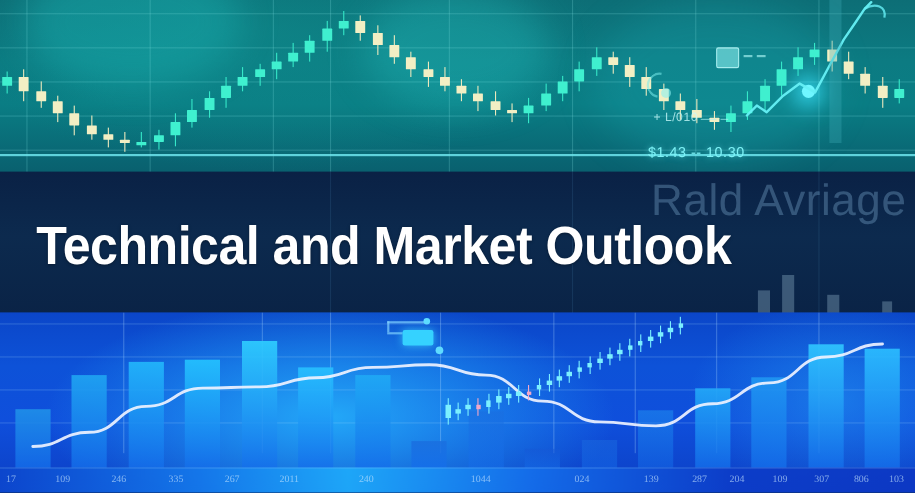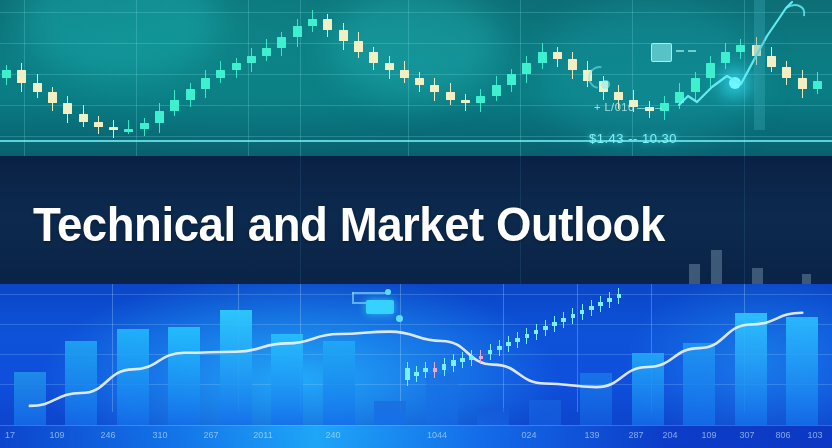--- a/index.html
+++ b/index.html
@@ -204,20 +204,21 @@
       rgba(12,55,195,.92) 100%);
     border-top: 1px solid rgba(150,210,255,.30);
   }
   .axis-tick {
     position: absolute;
     top: 4px;
     font-size: 9px;
     color: rgba(200,230,255,.62);
     white-space: nowrap;
     transform: translateX(-50%);
+    font-family: Liberation Serif, serif;
   }
   .node-icon-fill {
     position: absolute;
     background: #35d2ff;
     border-radius: 2px;
     box-shadow: 0 0 8px rgba(60,210,255,.8);
   }
   .node-icon-dot {
     position: absolute;
     border-radius: 50%;
@@ -516,20 +517,21 @@
     <div class="band-grid-v" style="left:300px;"></div>
     <div class="band-grid-v" style="left:520px;"></div>
     <div class="band-grid-v" style="left:744px;"></div>
 
     <div class="ghost-candle" style="left:689px; top:108px; width:11px; height:22px;"></div>
     <div class="ghost-candle" style="left:711px; top:94px; width:11px; height:36px;"></div>
     <div class="ghost-candle" style="left:752px; top:112px; width:11px; height:18px;"></div>
     <div class="ghost-candle" style="left:802px; top:118px; width:9px; height:12px;"></div>
   </div>
 
+  <div class="watermark">Rald Avriage</div>
 
   <h1 class="band-title">Technical and Market Outlook</h1>
 
   <div class="bottom-panel">
 
     <div class="bp-grid-h" style="top:10px;"></div>
     <div class="bp-grid-h" style="top:40px;"></div>
     <div class="bp-grid-h" style="top:70px;"></div>
     <div class="bp-grid-h" style="top:100px;"></div>
 
@@ -669,21 +671,21 @@
           <div class="mw"></div>
           <div class="mb" style="top: 6px; height: 4px;"></div>
         </div>
       </div>
 
     <div class="axis-strip">
       <div id="axis-ticks" style="position:relative;height:100%;">
           <span class="axis-tick" style="left: 10px;">17</span>
           <span class="axis-tick" style="left: 57px;">109</span>
           <span class="axis-tick" style="left: 108px;">246</span>
-          <span class="axis-tick" style="left: 160px;">310</span>
+          <span class="axis-tick" style="left: 160px;">335</span>
           <span class="axis-tick" style="left: 211px;">267</span>
           <span class="axis-tick" style="left: 263px;">2011</span>
           <span class="axis-tick" style="left: 333px;">240</span>
           <span class="axis-tick" style="left: 437px;">1044</span>
           <span class="axis-tick" style="left: 529px;">024</span>
           <span class="axis-tick" style="left: 592px;">139</span>
           <span class="axis-tick" style="left: 636px;">287</span>
           <span class="axis-tick" style="left: 670px;">204</span>
           <span class="axis-tick" style="left: 709px;">109</span>
           <span class="axis-tick" style="left: 747px;">307</span>

